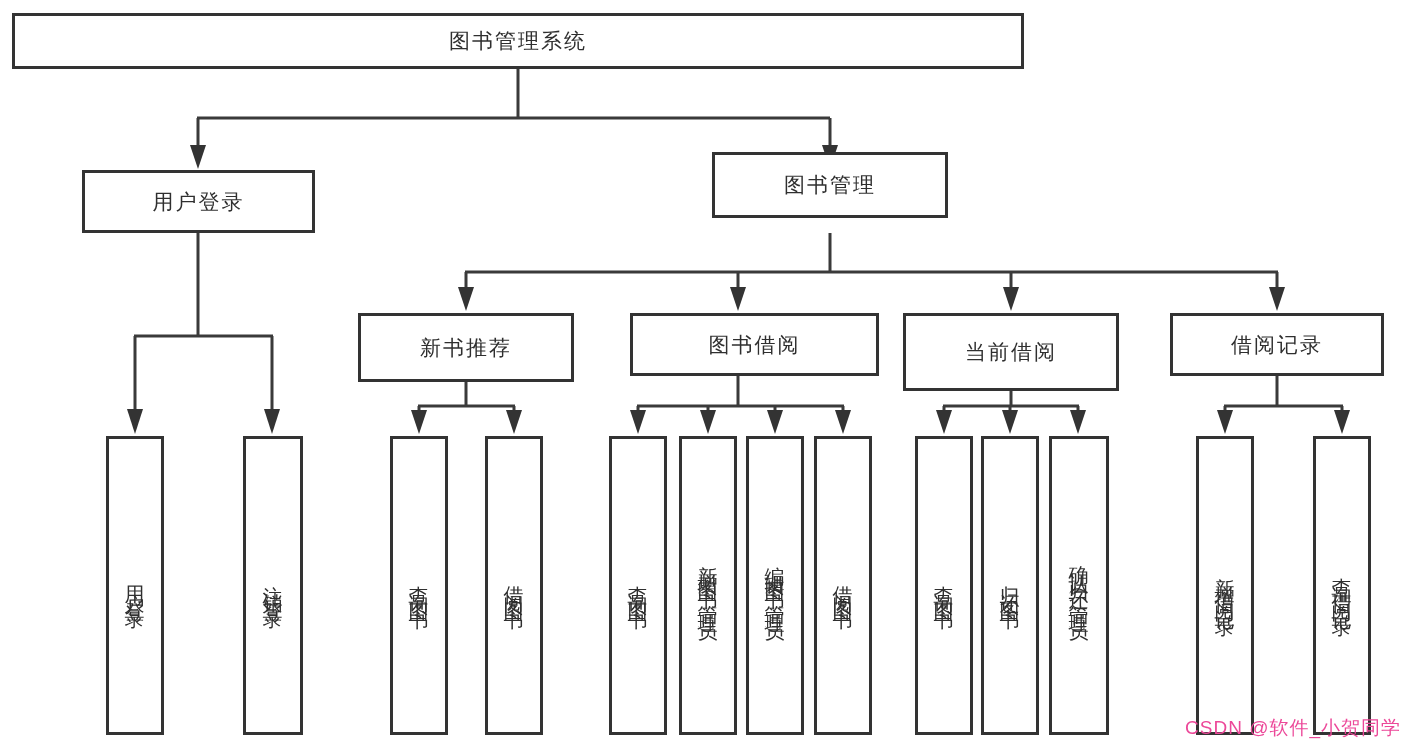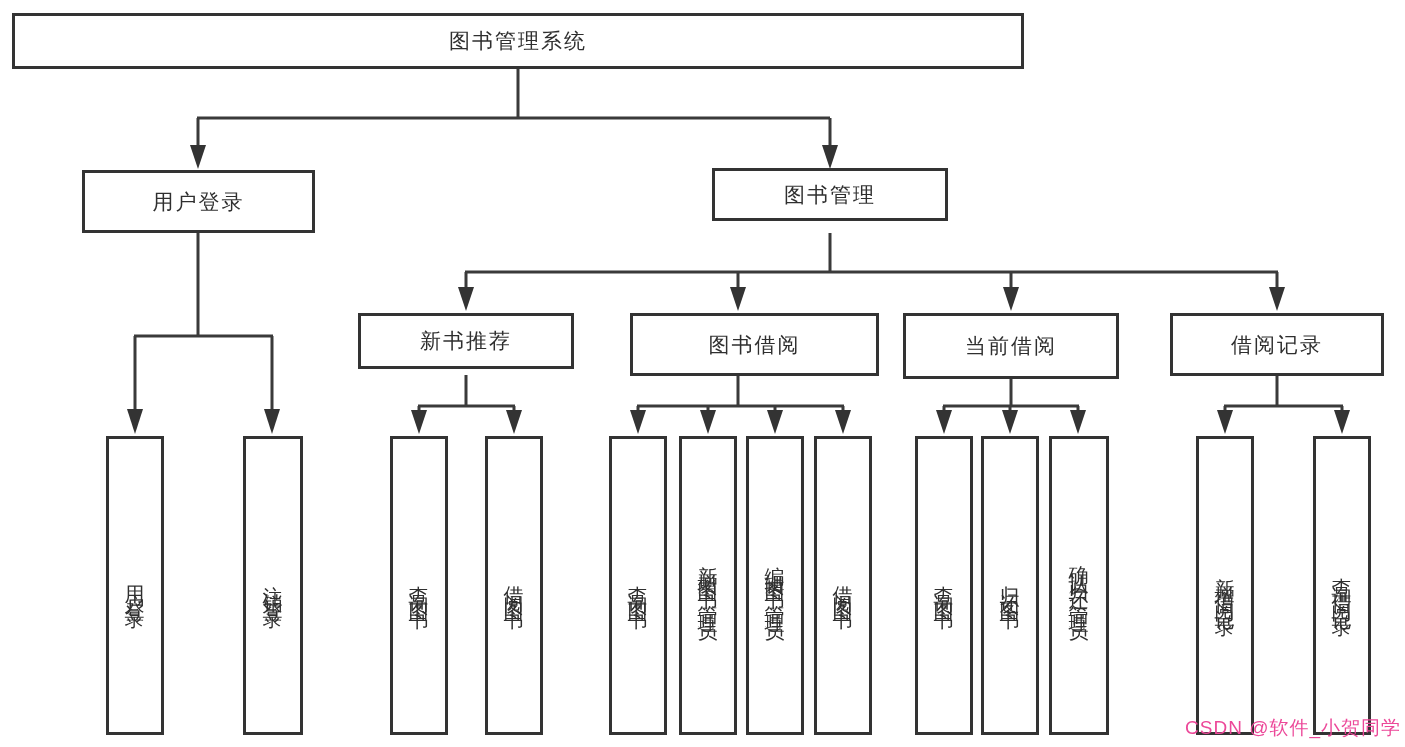--- a/index.html
+++ b/index.html
@@ -110,31 +110,31 @@
     </g>
   </svg>
 
   <div class="node h-node" style="left:12px; top:13px; width:1012px; height:56px">
     <span>图书管理系统</span>
   </div>
 
   <div class="node h-node" style="left:82px; top:170px; width:233px; height:63px">
     <span>用户登录</span>
   </div>
-  <div class="node h-node" style="left:712px; top:168px; width:236px; height:53px">
+  <div class="node h-node" style="left:712px; top:152px; width:236px; height:66px">
     <span>图书管理</span>
   </div>
 
-  <div class="node h-node" style="left:358px; top:313px; width:216px; height:56px">
+  <div class="node h-node" style="left:358px; top:313px; width:216px; height:69px">
     <span>新书推荐</span>
   </div>
   <div class="node h-node" style="left:630px; top:313px; width:249px; height:63px">
     <span>图书借阅</span>
   </div>
-  <div class="node h-node" style="left:903px; top:313px; width:216px; height:66px">
+  <div class="node h-node" style="left:903px; top:313px; width:216px; height:78px">
     <span>当前借阅</span>
   </div>
   <div class="node h-node" style="left:1170px; top:313px; width:214px; height:63px">
     <span>借阅记录</span>
   </div>
 
   <div class="node v-node" style="left:106px">
     <span class="vtext">用户登录</span>
   </div>
   <div class="node v-node" style="left:243px; width:60px">

